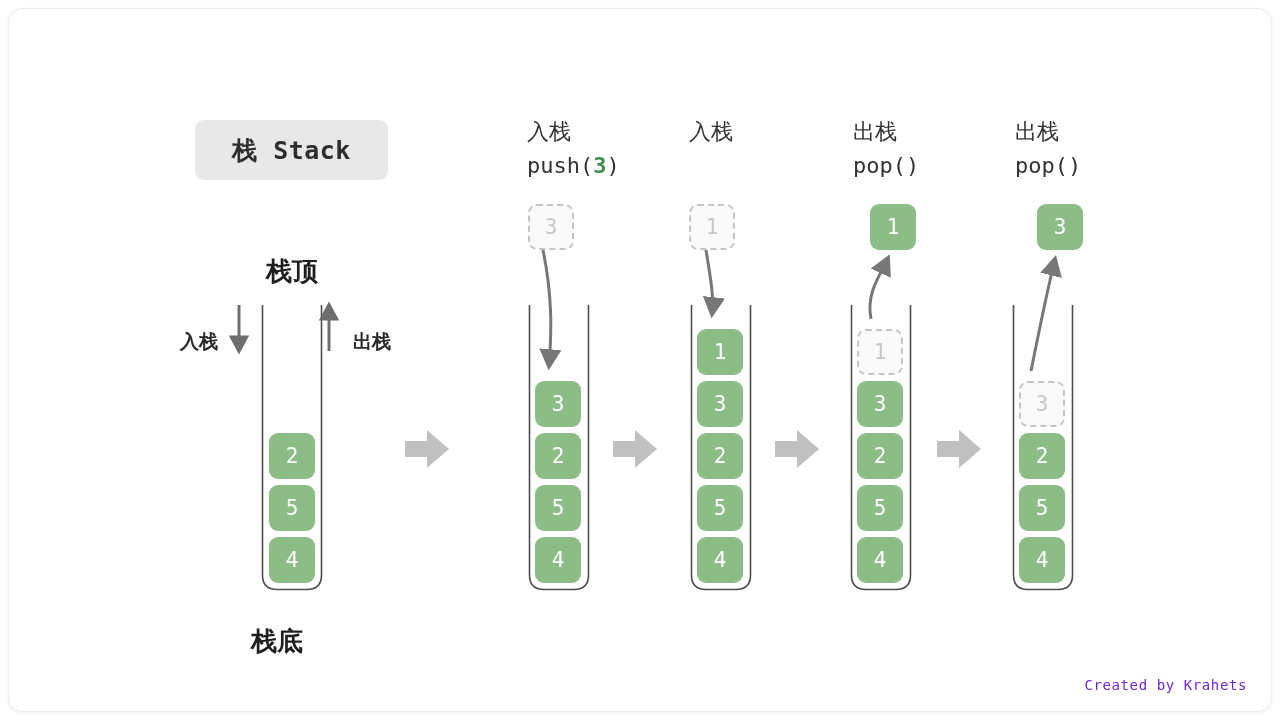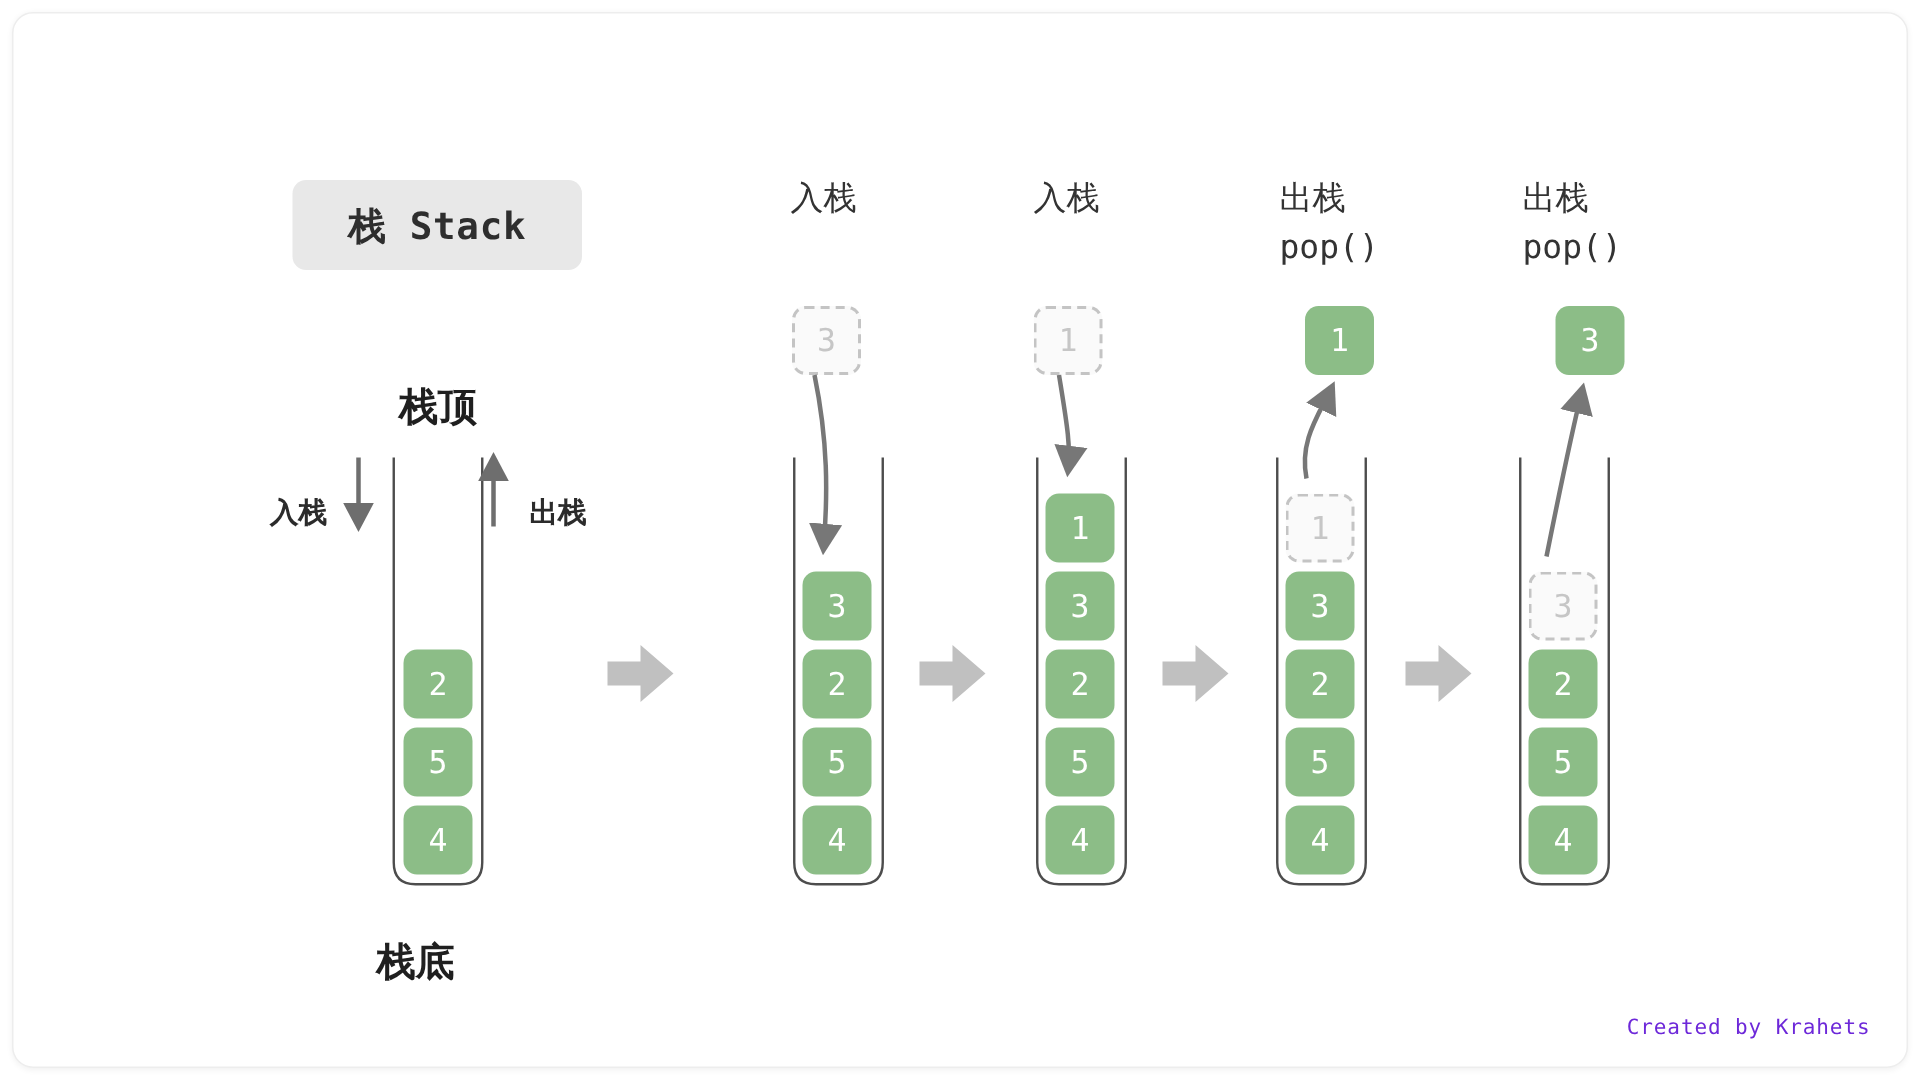--- a/index.html
+++ b/index.html
@@ -105,20 +105,21 @@
     </svg>
   </div>
   <div class="abs elem solid" style="left:260px; top:424px;">2</div>
   <div class="abs elem solid" style="left:260px; top:476px;">5</div>
   <div class="abs elem solid" style="left:260px; top:528px;">4</div>
 
   <div class="abs cap-label" style="left:208px; top:615px;">栈底</div>
 
   <div class="abs col-head" style="left:518px; top:106px;">
     <div class="op-cn">入栈</div>
+    <div><span>push(</span><span class="arg">3</span><span>)</span></div>
   </div>
   <div class="abs elem ghost" style="left:519px; top:195px;">3</div>
   <div class="abs stack-box" style="left:519px; top:296px;">
     <svg width="62" height="286" viewBox="0 0 62 286">
       <path d="M1.5,0 L1.5,270 Q1.5,284.5 16,284.5 L46,284.5 Q60.5,284.5 60.5,270 L60.5,0" fill="none" stroke="#4d4d4d" stroke-width="1.6"></path>
     </svg>
   </div>
   <div class="abs elem solid" style="left:526px; top:372px;">3</div>
   <div class="abs elem solid" style="left:526px; top:424px;">2</div>
   <div class="abs elem solid" style="left:526px; top:476px;">5</div>

